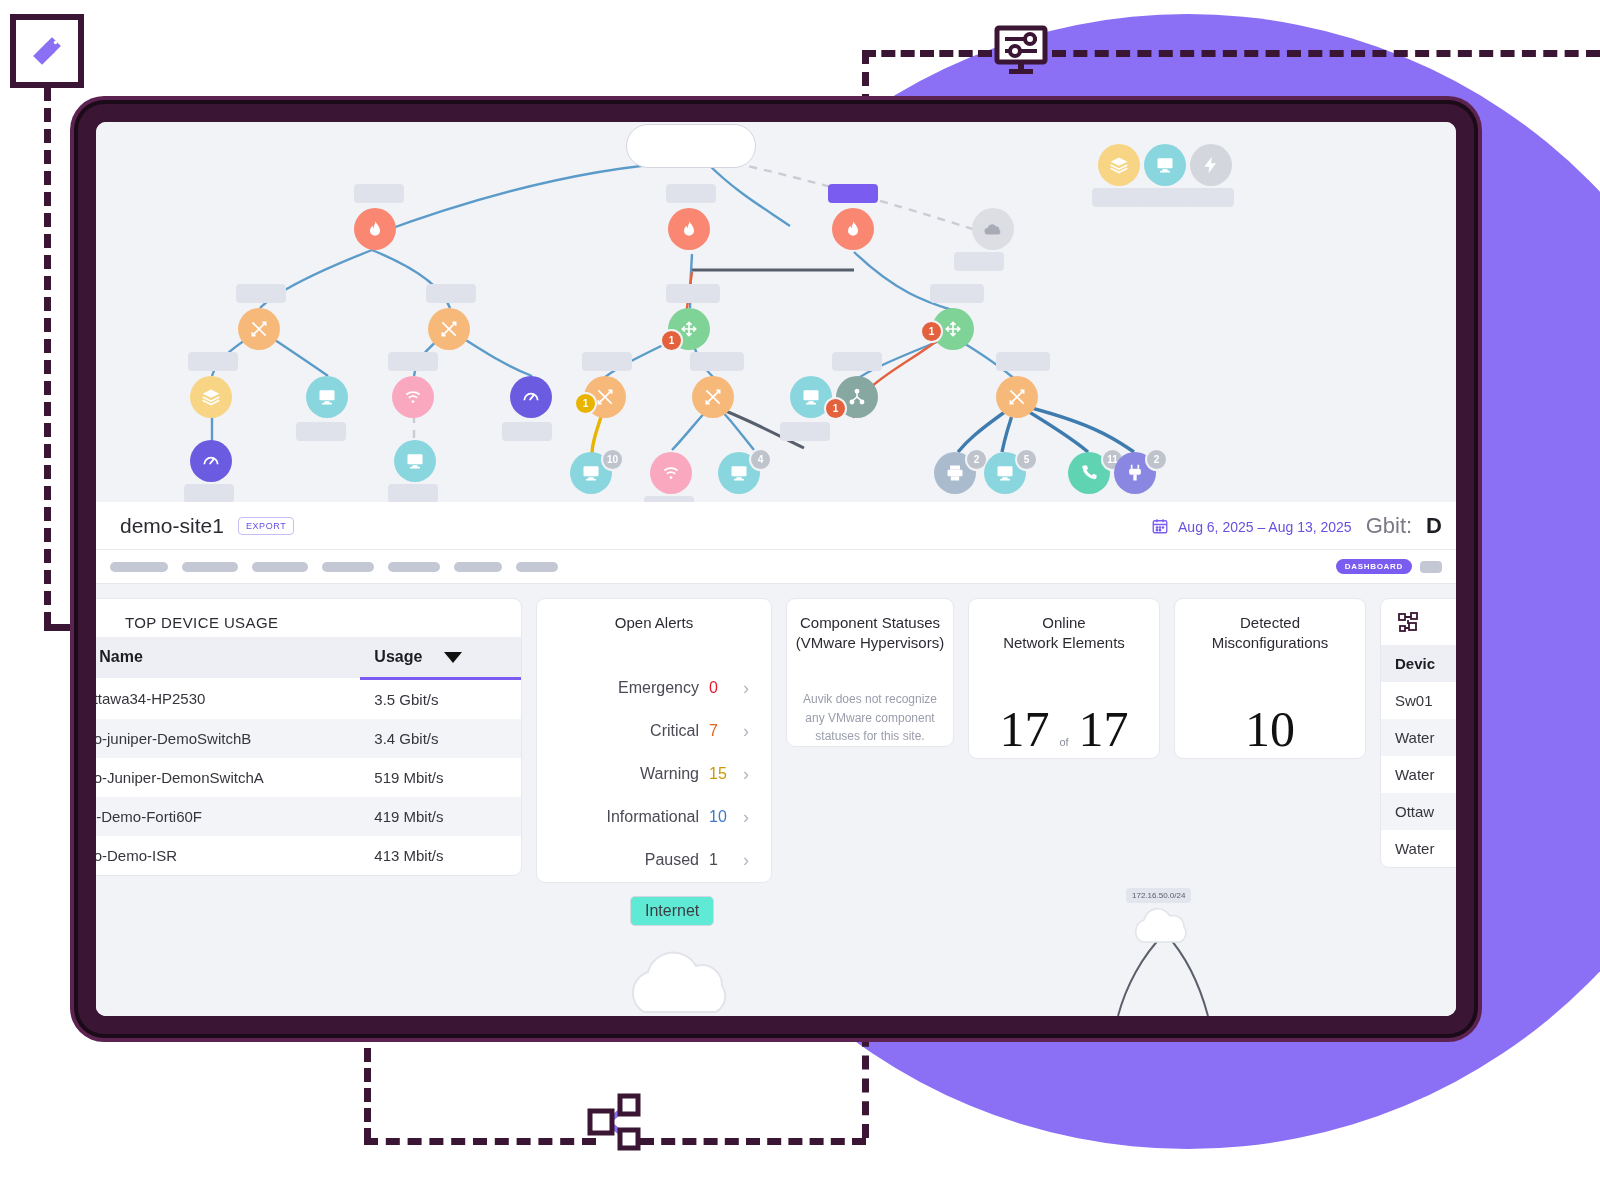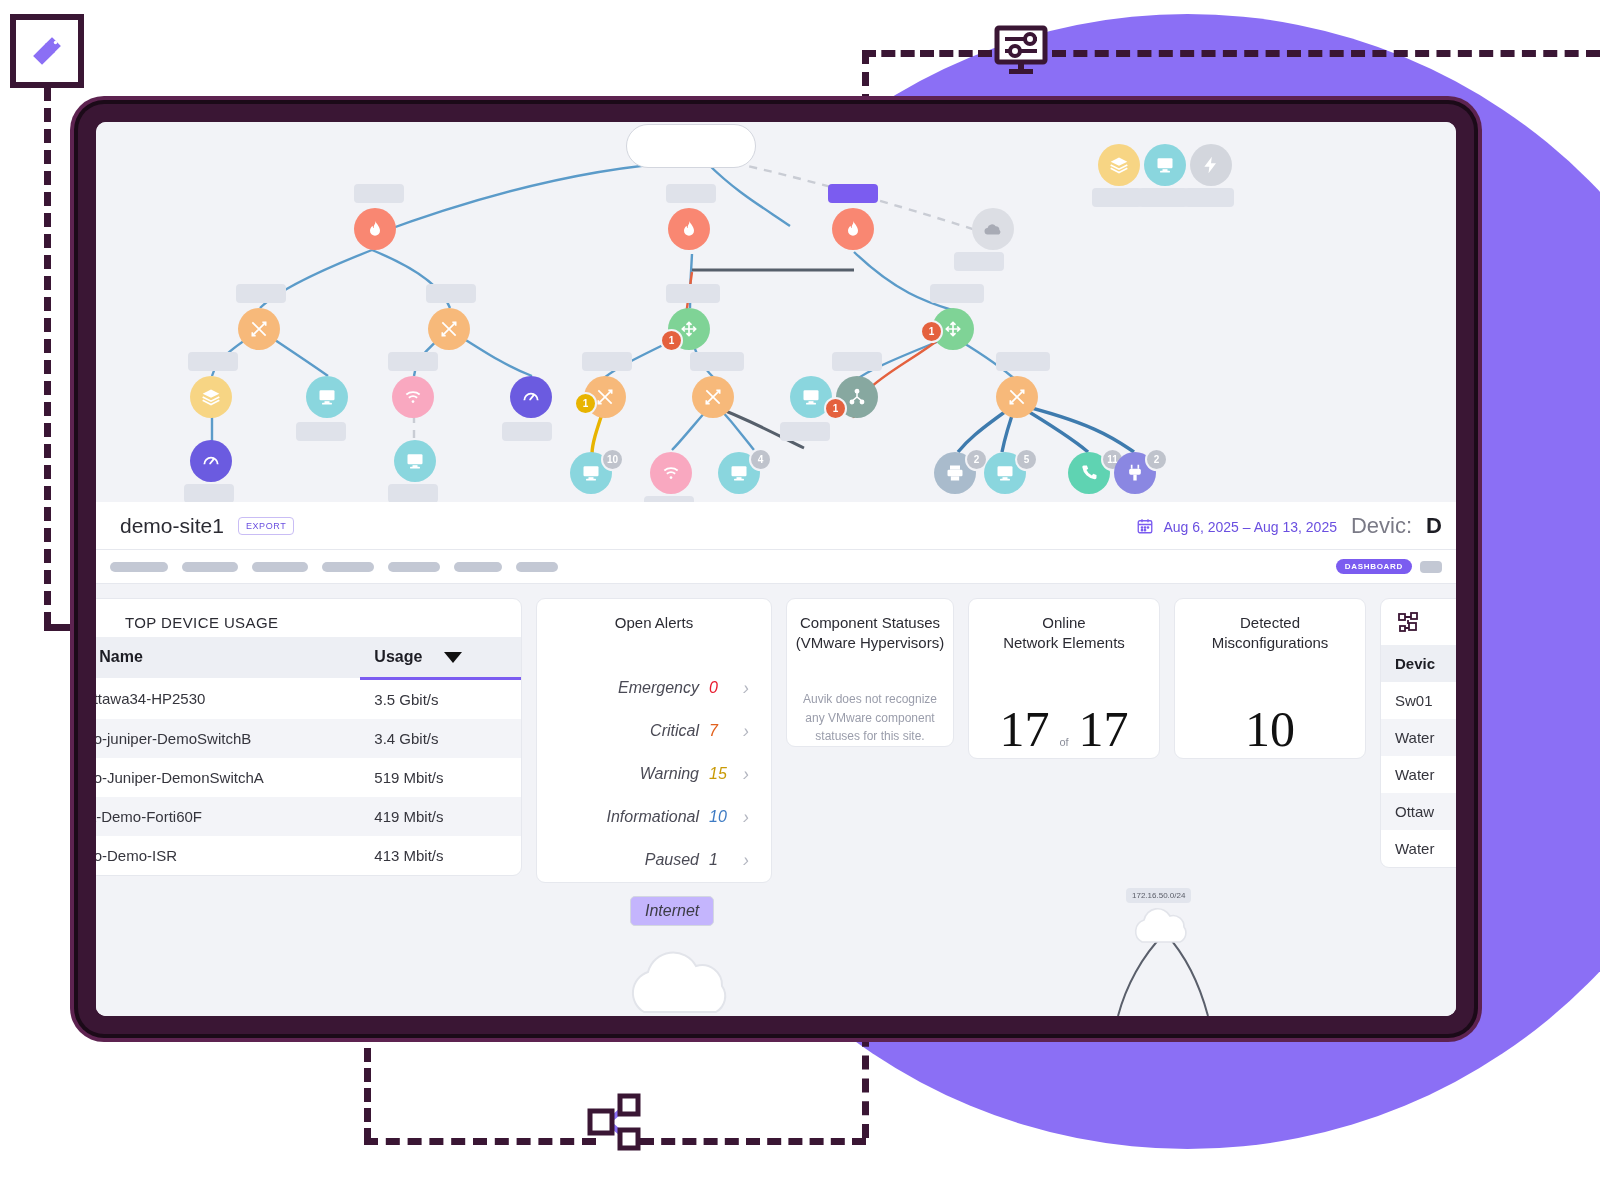--- a/index.html
+++ b/index.html
@@ -80,21 +80,21 @@
   .tbl td{font-size:15px;color:#35353d;padding:11px 14px;}
   .tbl tr.alt td{background:#F3F4F8;}
   .caret{display:inline-block;margin-left:22px;width:0;height:0;
          border-left:9px solid transparent;border-right:9px solid transparent;
          border-top:11px solid #111;vertical-align:middle;}
 
   
   .c-alerts{width:236px;flex:none;}
   .alert-rows{margin-top:30px;}
   .alert-row{display:flex;align-items:center;justify-content:flex-end;
-             gap:10px;padding:11px 18px 11px 0;font-size:16px;color:#4a4a55;font-style:italic;}
+             gap:10px;padding:11px 18px 11px 0;font-size:16px;color:#4a4a55;}
   .alert-num{font-weight:400;min-width:20px;text-align:left;}
   .chev{color:#b3b6c0;font-size:18px;width:14px;text-align:center;}
 
   .c-comp{width:168px;flex:none;}
   .comp-msg{text-align:center;font-size:12px;color:#9a9dab;line-height:1.55;
             margin-top:34px;padding:0 12px;}
 
   .c-online{width:192px;flex:none;}
   .big-stat{display:flex;align-items:baseline;justify-content:center;
             gap:10px;margin-top:44px;}
@@ -105,22 +105,22 @@
   .c-devices{width:210px;flex:none;}
   .dev-ico{padding:12px 0 4px 16px;}
   .dev-tbl{width:100%;border-collapse:collapse;}
   .dev-tbl th{background:#EDEFF4;font-size:15px;color:#1d1d24;text-align:left;
               padding:10px 14px;font-weight:700;white-space:nowrap;}
   .dev-tbl td{font-size:15px;color:#35353d;padding:10px 14px;white-space:nowrap;}
   .dev-tbl tr.alt td{background:#F3F4F8;}
 
   
   .botstrip{position:absolute;left:0;bottom:0;width:100%;height:130px;background:#F2F3F7;}
-  .inet-chip{position:absolute;background:#c4b5fd;border:1px solid #D3D7E0;
-             border-radius:5px;font-size:16px;color:#3c3c45;padding:5px 14px;font-style:italic;}
+  .inet-chip{position:absolute;background:#5eead4;border:1px solid #D3D7E0;
+             border-radius:5px;font-size:16px;color:#3c3c45;padding:5px 14px;}
   .net-chip{position:absolute;background:#E2E5ED;border-radius:4px;
             font-size:8px;color:#5a5d68;padding:3px 6px;}
 </style>
 </head>
 <body>
 
 <div class="bg-circle"></div>
 
 <div class="dash-v" style="left:44px;top:66px;height:560px;"></div>
 <div class="dash-h" style="left:44px;top:624px;width:26px;"></div>
@@ -452,21 +452,21 @@
             <rect x="3" y="5" width="18" height="16" rx="2"></rect>
                 <path d="M3 10h18M8 3v4M16 3v4"></path>
             <circle cx="8" cy="14" r=".9" fill="#7B5CF0"></circle>
                 <circle cx="12" cy="14" r=".9" fill="#7B5CF0"></circle>
             <circle cx="16" cy="14" r=".9" fill="#7B5CF0"></circle>
                 <circle cx="8" cy="17.5" r=".9" fill="#7B5CF0"></circle>
             <circle cx="12" cy="17.5" r=".9" fill="#7B5CF0"></circle>
           </svg>
           <span>Aug 6, 2025 – Aug 13, 2025</span>
         </div>
-        <span class="home-label">Devic:</span>
+        <span class="home-label">Gbit:</span>
         <span class="home-val">D</span>
       </div>
     </div>
 
     <div class="tabbar">
       <div class="tab-ph" style="width:58px"></div>
       <div class="tab-ph" style="width:56px"></div>
       <div class="tab-ph" style="width:56px"></div>
       <div class="tab-ph" style="width:52px"></div>
       <div class="tab-ph" style="width:52px"></div>

